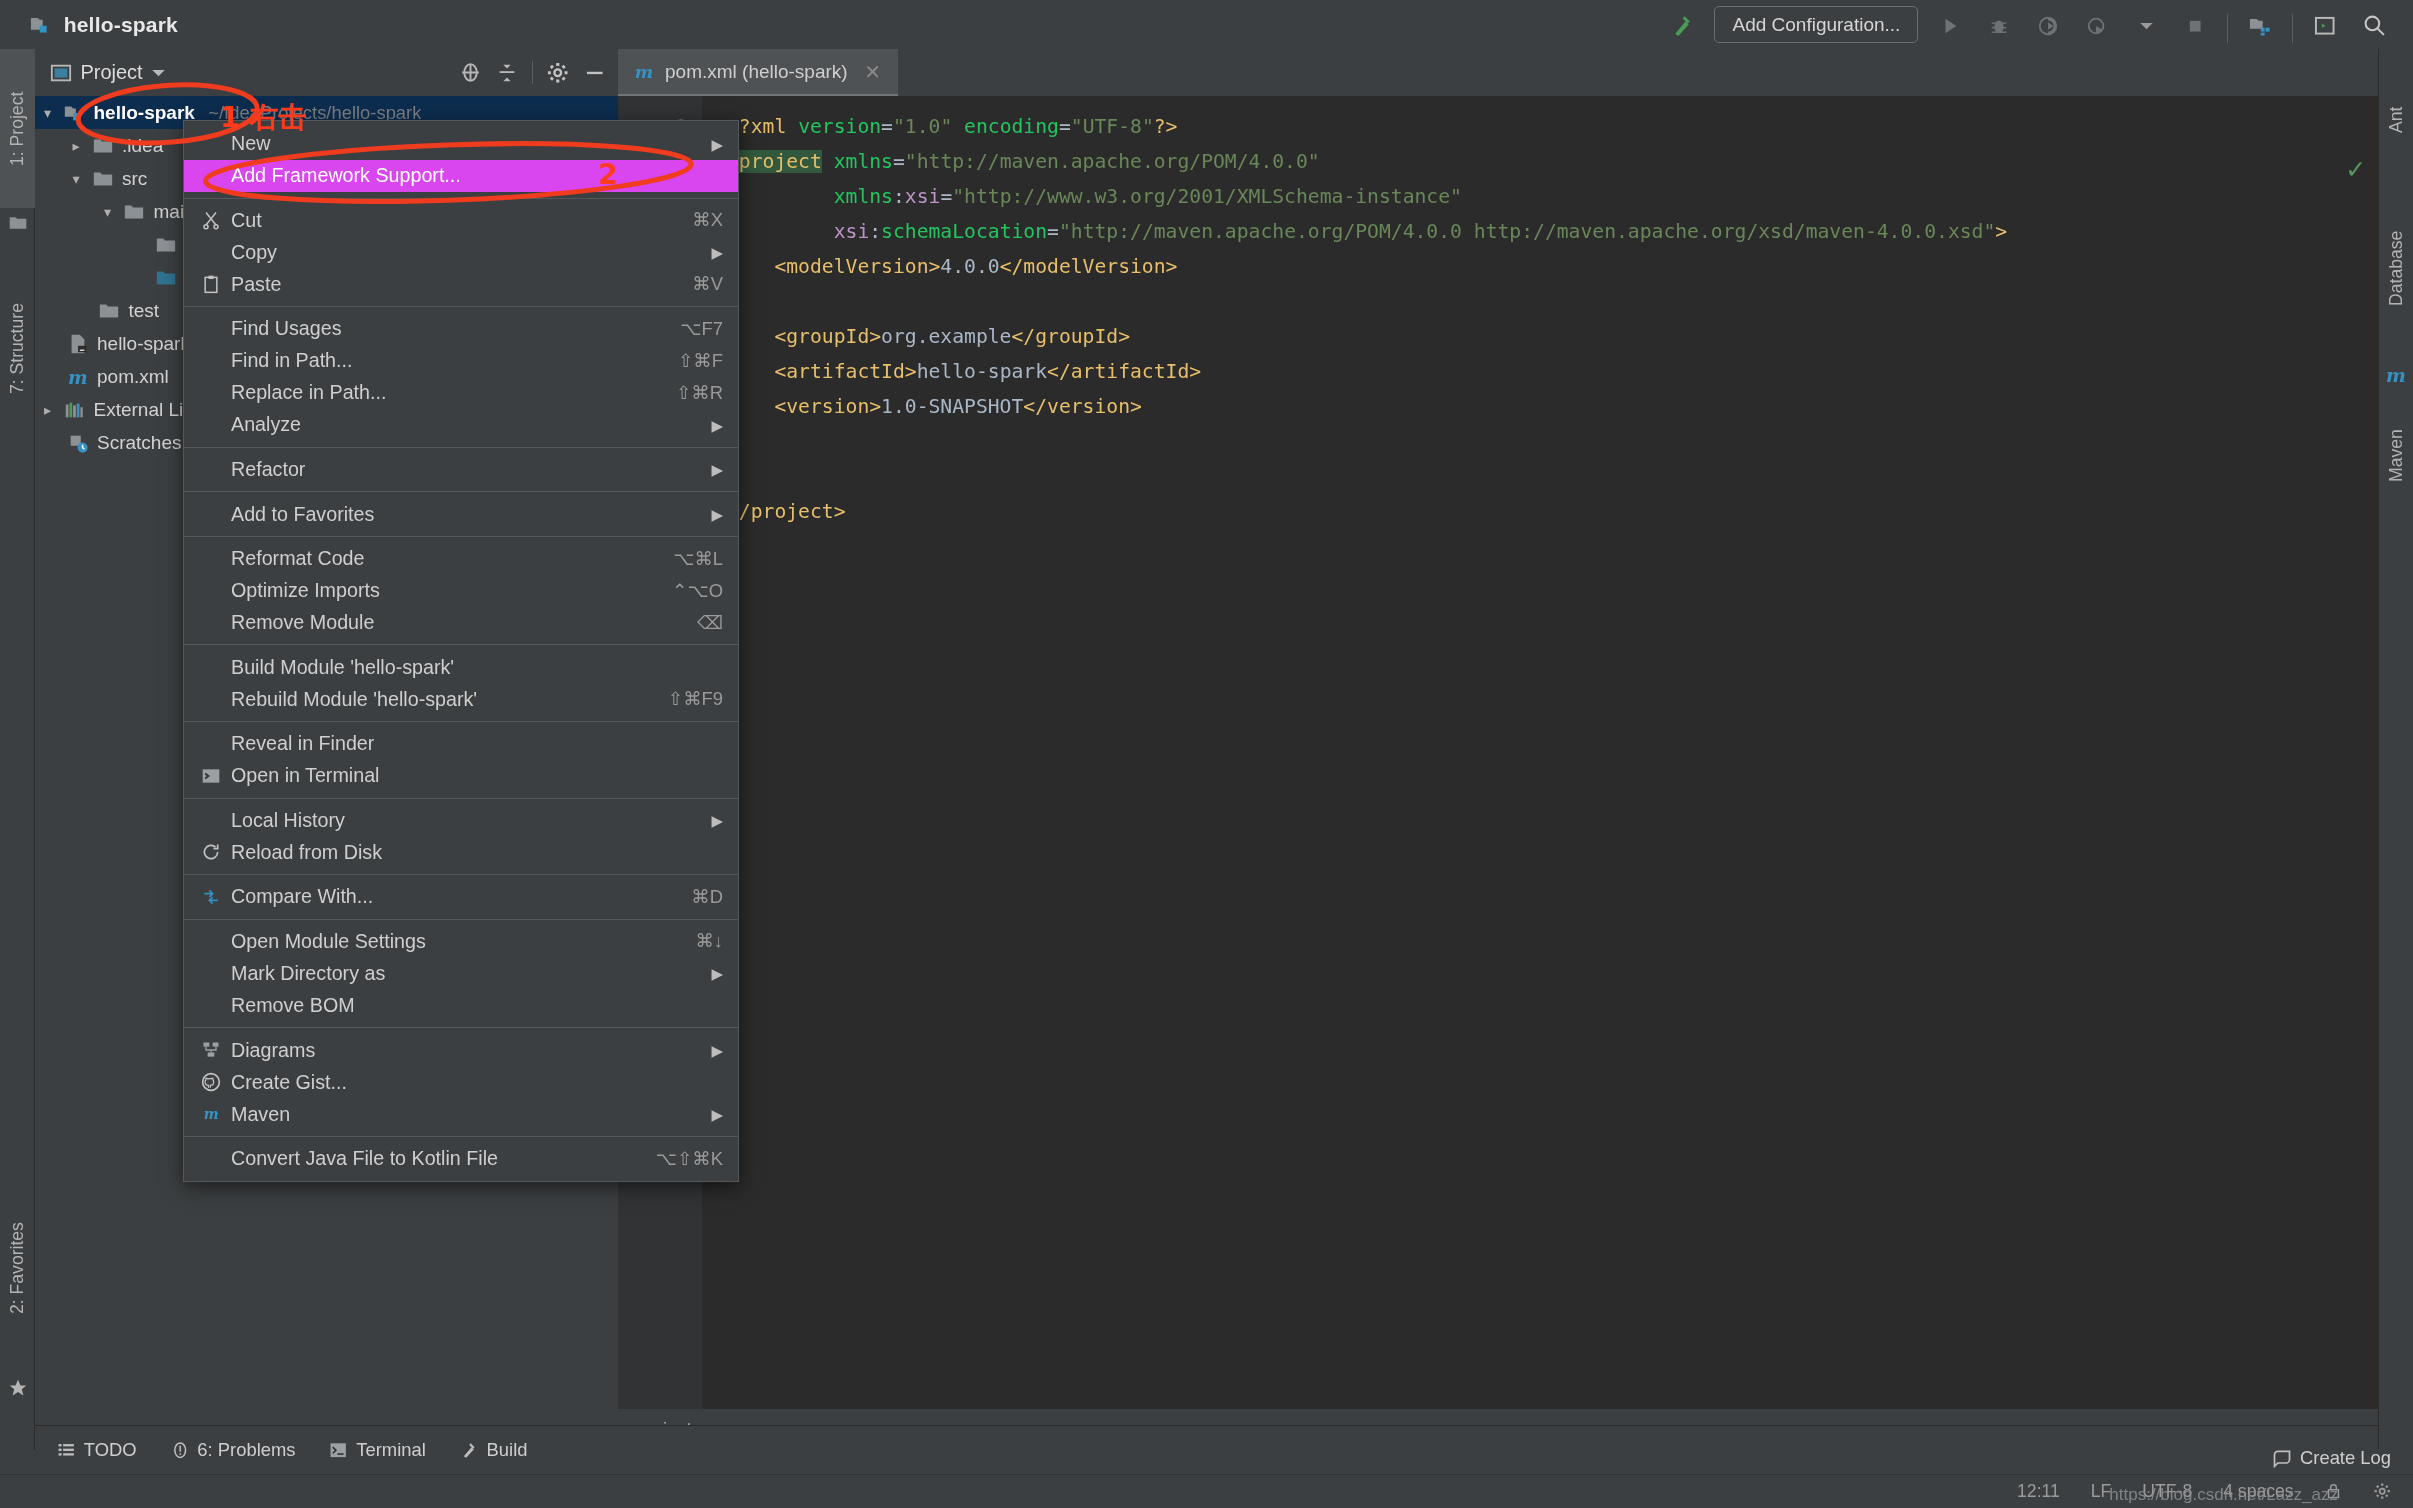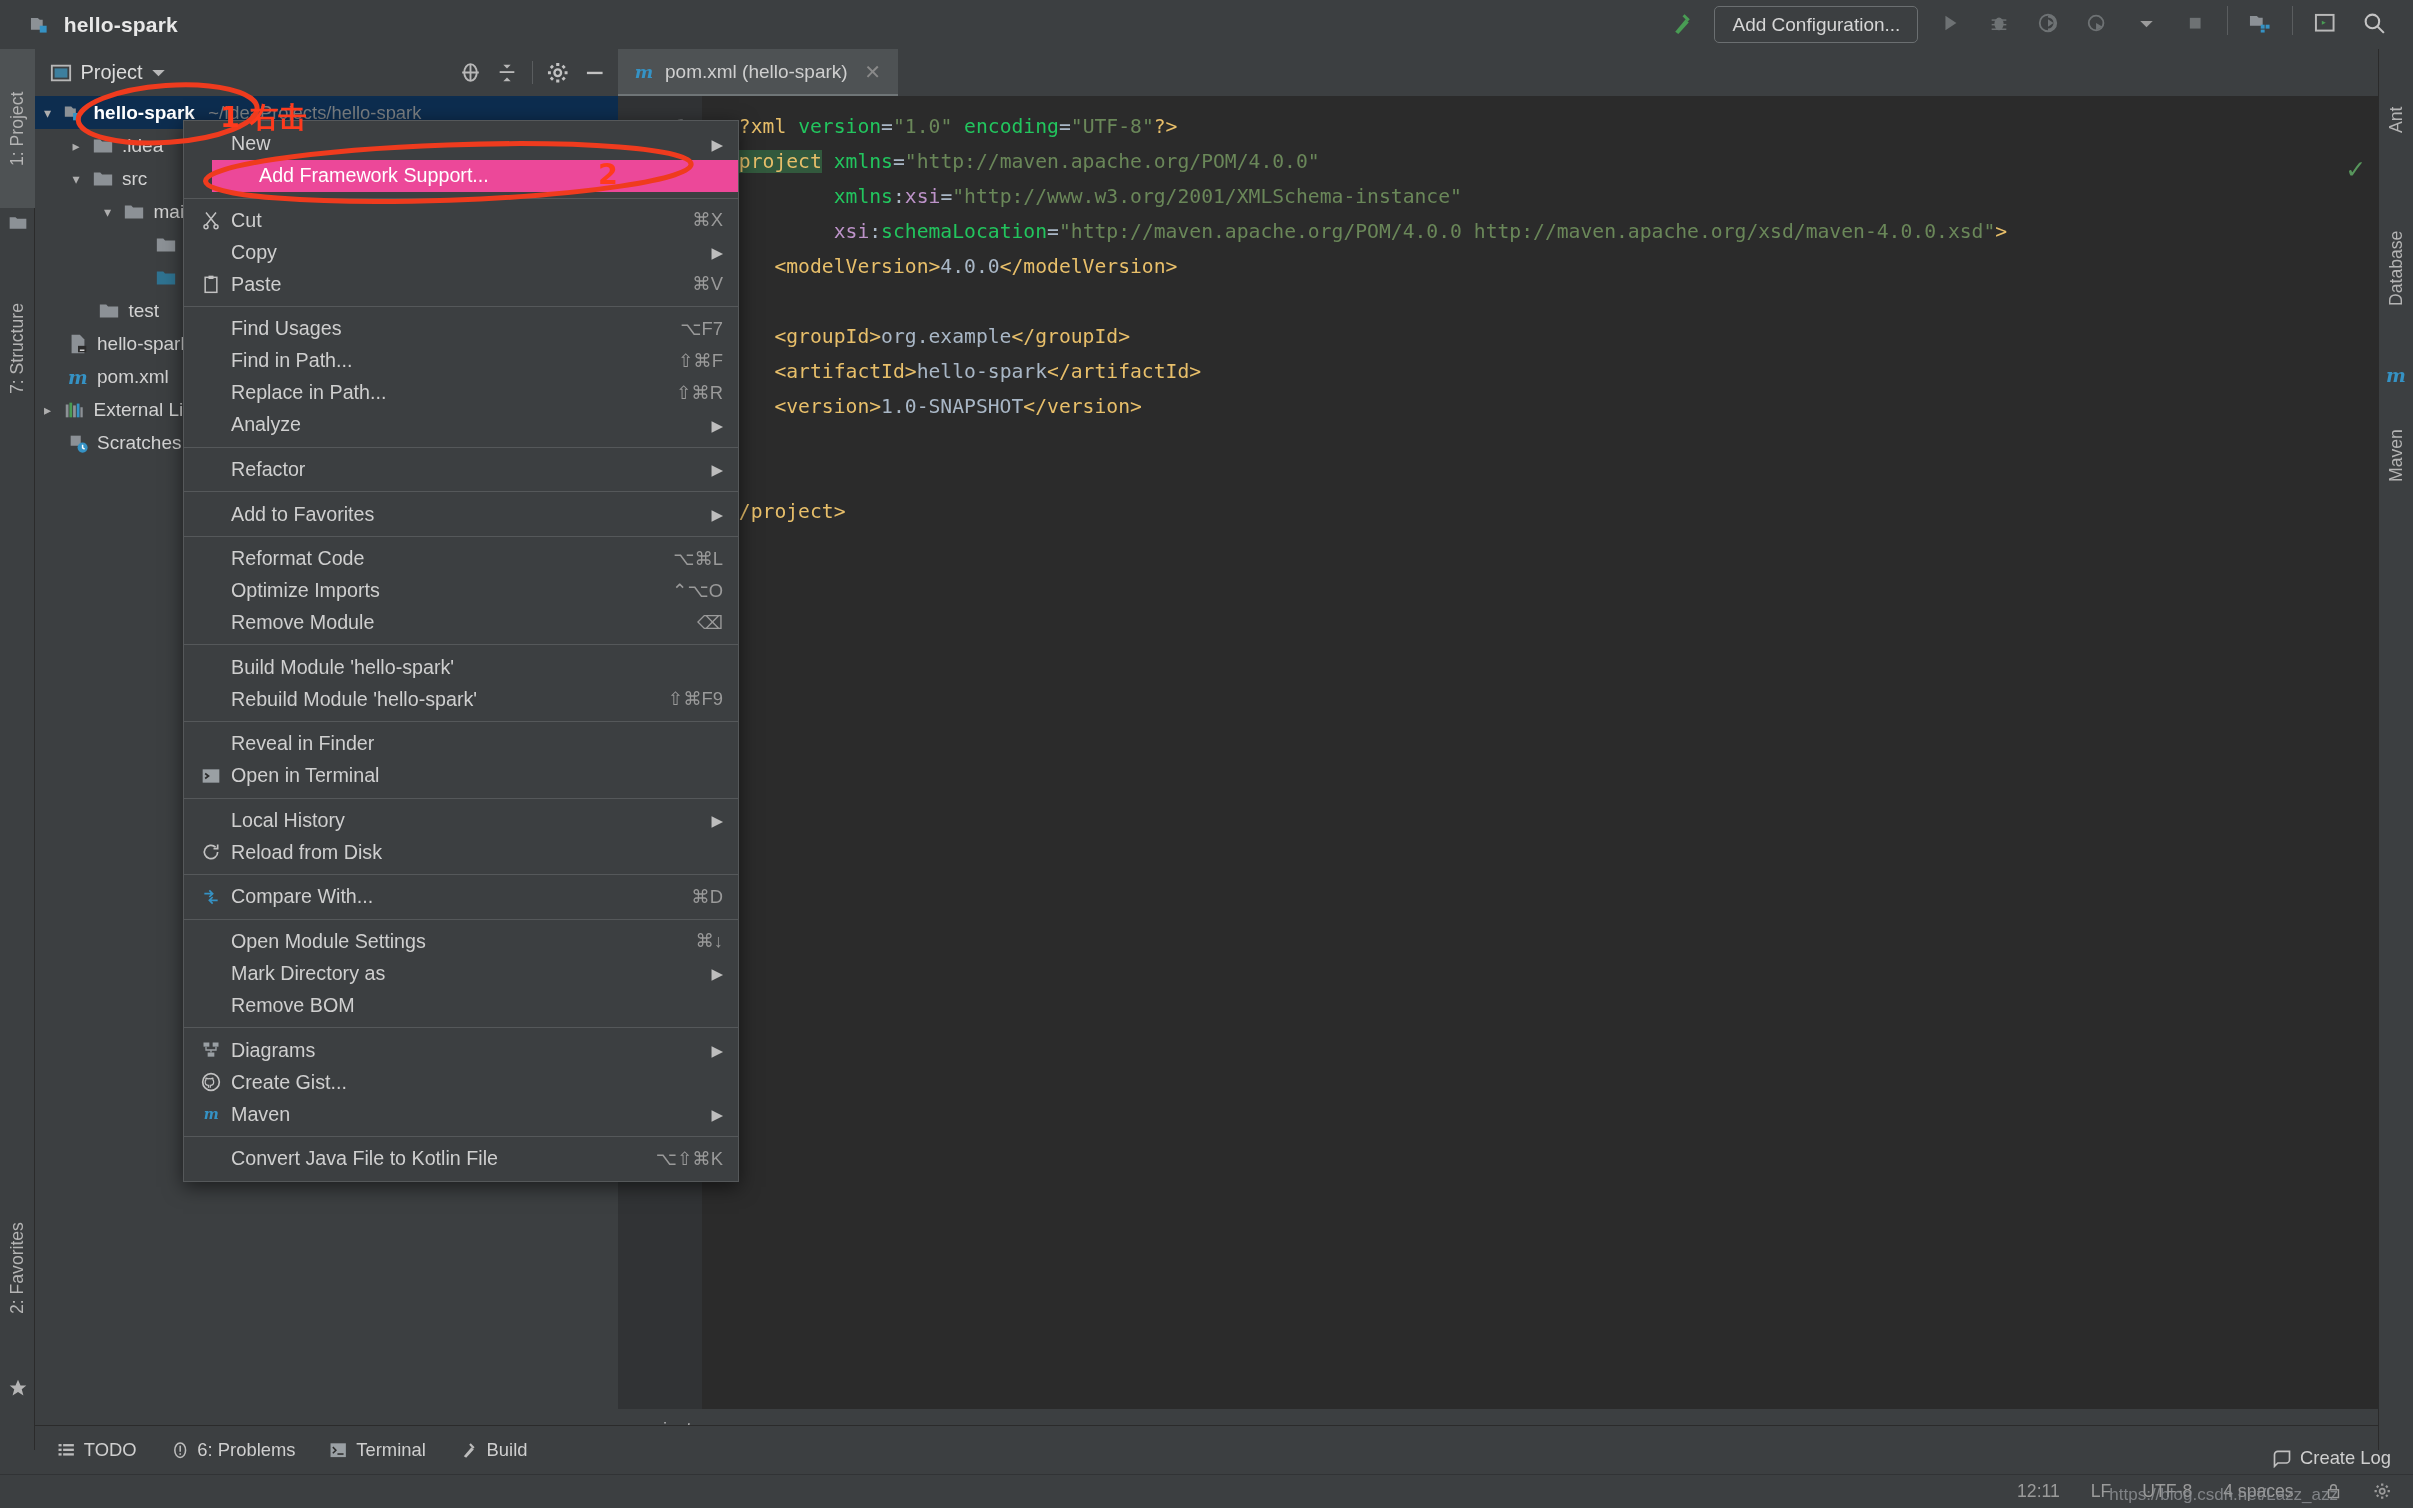--- a/index.html
+++ b/index.html
@@ -11,21 +11,21 @@
   }
   #app { position: relative; width: 2413px; height: 1508px; border-radius: 20px; }
 
   
   .titlebar {
     position: absolute; left: 0; top: 0; width: 2413px; height: 49px;
     background: #3c3f41; display: flex; align-items: center;
   }
   .title-left { display: flex; align-items: center; gap: 11.7px; padding-left: 28.5px; }
   .title-text { color: #e8e8e8; font-size: 21px; font-weight: bold; letter-spacing: 0.2px; }
-  .title-right { margin-left: auto; display: flex; align-items: flex-start; gap: 15px; padding-right: 22px; }
+  .title-right { margin-left: auto; display: flex; align-items: flex-end; gap: 15px; padding-right: 22px; }
   .cfg-btn {
     border: 0.8px solid #6b6f71; border-radius: 5px; color: #d6d6d6;
     font-size: 19px; padding: 7.5px 17px 8.4px 17px; background: transparent;
     line-height: 1;
   }
   .tb-icon { width: 34px; height: 34px; display: flex; align-items: center; justify-content: center; }
   .vsep { width: 0.8px; height: 28.5px; background: #5a5d5f; }
 
   
   .leftrail {
@@ -109,21 +109,21 @@
     background: #3c3f41; border: 0.8px solid #55585a; box-shadow: 0 5px 18.4px rgba(0,0,0,.55);
     padding: 6.7px 0; z-index: 50;
   }
   .mi {
     height: 32px; display: flex; align-items: center; color: #cfcfcf; font-size: 19.7px;
     padding: 0 15px 0 17px; position: relative;
   }
   .mi .mi-icon { width: 30px; flex: 0 0 30px; display: flex; align-items: center; }
   .mi .mi-label { white-space: nowrap; }
   .mi .mi-right { margin-left: auto; color: #9a9a9a; font-size: 18.4px; padding-left: 25px; }
-  .mi.hl { background: #ec4899; margin-left: 28px; }
+  .mi.hl { background: #d946ef; }
   .mi.hl .mi-label { color: #ffffff; }
   .msep { height: 0.8px; background: #55585a; margin: 5.9px 0; }
   .caret-r { font-size: 15px; color: #bdbdbd; }
 
   
   .toolwin {
     position: absolute; left: 35px; right: 35px; bottom: 34px; height: 49px;
     background: #3c3f41; border-top: 0.8px solid #2b2b2b;
     display: flex; align-items: center; gap: 34px; padding-left: 22px;
   }

